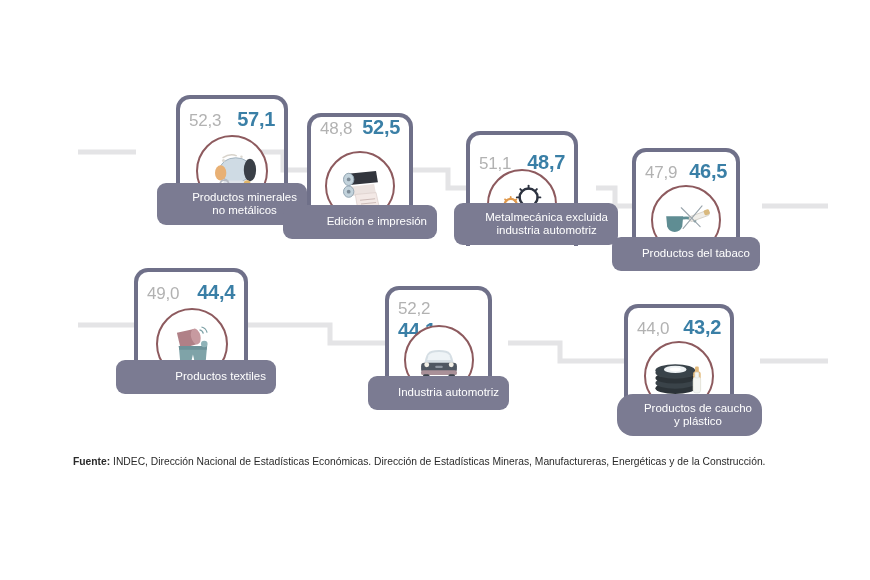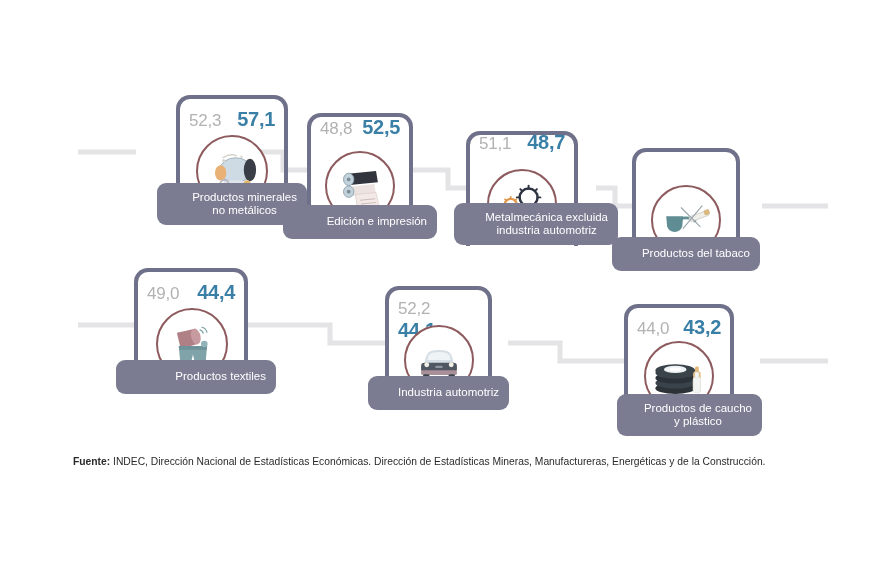--- a/index.html
+++ b/index.html
@@ -207,21 +207,21 @@
         </g>
       </svg>
     </div>
     <div class="label-pill" style="left:-24px; top:92px; width:154px; height:34px;">
       <span>Edición e impresión</span>
     </div>
   </div>
 
   <div class="stat-node" style="left:466px; top:131px; width:112px; height:115px;">
     <div class="arch" style="width:112px; height:115px;"></div>
-    <div class="values" style="top:0;align-items:flex-end;">
+    <div class="values" style="top:20px;align-items:flex-end;">
       <span class="val-prev">51,1</span>
       <span class="val-curr">48,7</span>
     </div>
     <div class="medallion" style="left:21px; top:38px; width:70px; height:70px;">
       <svg viewBox="0 0 70 70" width="70" height="70">
         <g>
           <g stroke="#2d3340" stroke-width="2.6" fill="none">
             <circle cx="42" cy="28" r="9.5"></circle>
             <g stroke-width="2" stroke-linecap="round">
               <path d="M42 15.5 V18.5"></path>
@@ -264,20 +264,24 @@
       </svg>
     </div>
     <div class="label-pill" style="left:-12px; top:72px; width:164px; height:42px;">
       <span>Metalmecánica excluida
 industria automotriz</span>
     </div>
   </div>
 
   <div class="stat-node" style="left:632px; top:148px; width:108px; height:114px;">
     <div class="arch" style="width:108px; height:114px;"></div>
+    <div class="values" style="top:12px;">
+      <span class="val-prev">47,9</span>
+      <span class="val-curr">46,5</span>
+    </div>
     <div class="medallion" style="left:19px; top:37px; width:70px; height:70px;">
       <svg viewBox="0 0 70 70" width="70" height="70">
         <g>
           <path d="M14 31 L32 31 L31 42 a8.5 8.5 0 0 1 -16 0 Z" fill="#5f8d93"></path>
           <path d="M31.5 33 q10 -1 13 3" stroke="#5f8d93" stroke-width="3" fill="none" stroke-linecap="round"></path>
           <rect x="38" y="28" width="22" height="5.5" rx="2.2" fill="#f0eee9" stroke="#cfcac2" stroke-width="0.8" transform="rotate(-20 49 30.7)"></rect>
           <rect x="54" y="24" width="6" height="5.5" rx="1.5" fill="#d9b97e" transform="rotate(-20 57 26.7)"></rect>
           <g stroke="#9aa5ac" stroke-width="1.2" stroke-linecap="round">
             <path d="M30 22 L50 42"></path>
             <path d="M52 20 L32 44"></path>
@@ -362,21 +366,21 @@
             <rect x="50" y="30" width="8" height="22" rx="3"></rect>
             <rect x="52" y="25" width="4" height="6" rx="1.2"></rect>
           </g>
           <g fill="#f3f5f2" stroke="#dfe3e0" stroke-width="0.7">
             <rect x="50" y="36" width="8" height="17" rx="3"></rect>
             <rect x="52" y="31" width="4" height="6" rx="1"></rect>
           </g>
         </g>
       </svg>
     </div>
-    <div class="label-pill" style="left:-7px; top:90px; width:145px; height:42px;">
+    <div class="label-pill" style="left:-7px; top:90px; width:145px; height:42px;border-radius:16px;">
       <span>Productos de caucho
 y plástico</span>
     </div>
   </div>
 
   <div id="footer-source">
     <span class="src-label">Fuente:</span><span> INDEC, Dirección Nacional de Estadísticas Económicas. Dirección de Estadísticas Mineras, Manufactureras, Energéticas y de la Construcción.</span>
   </div>
 
 </div>

